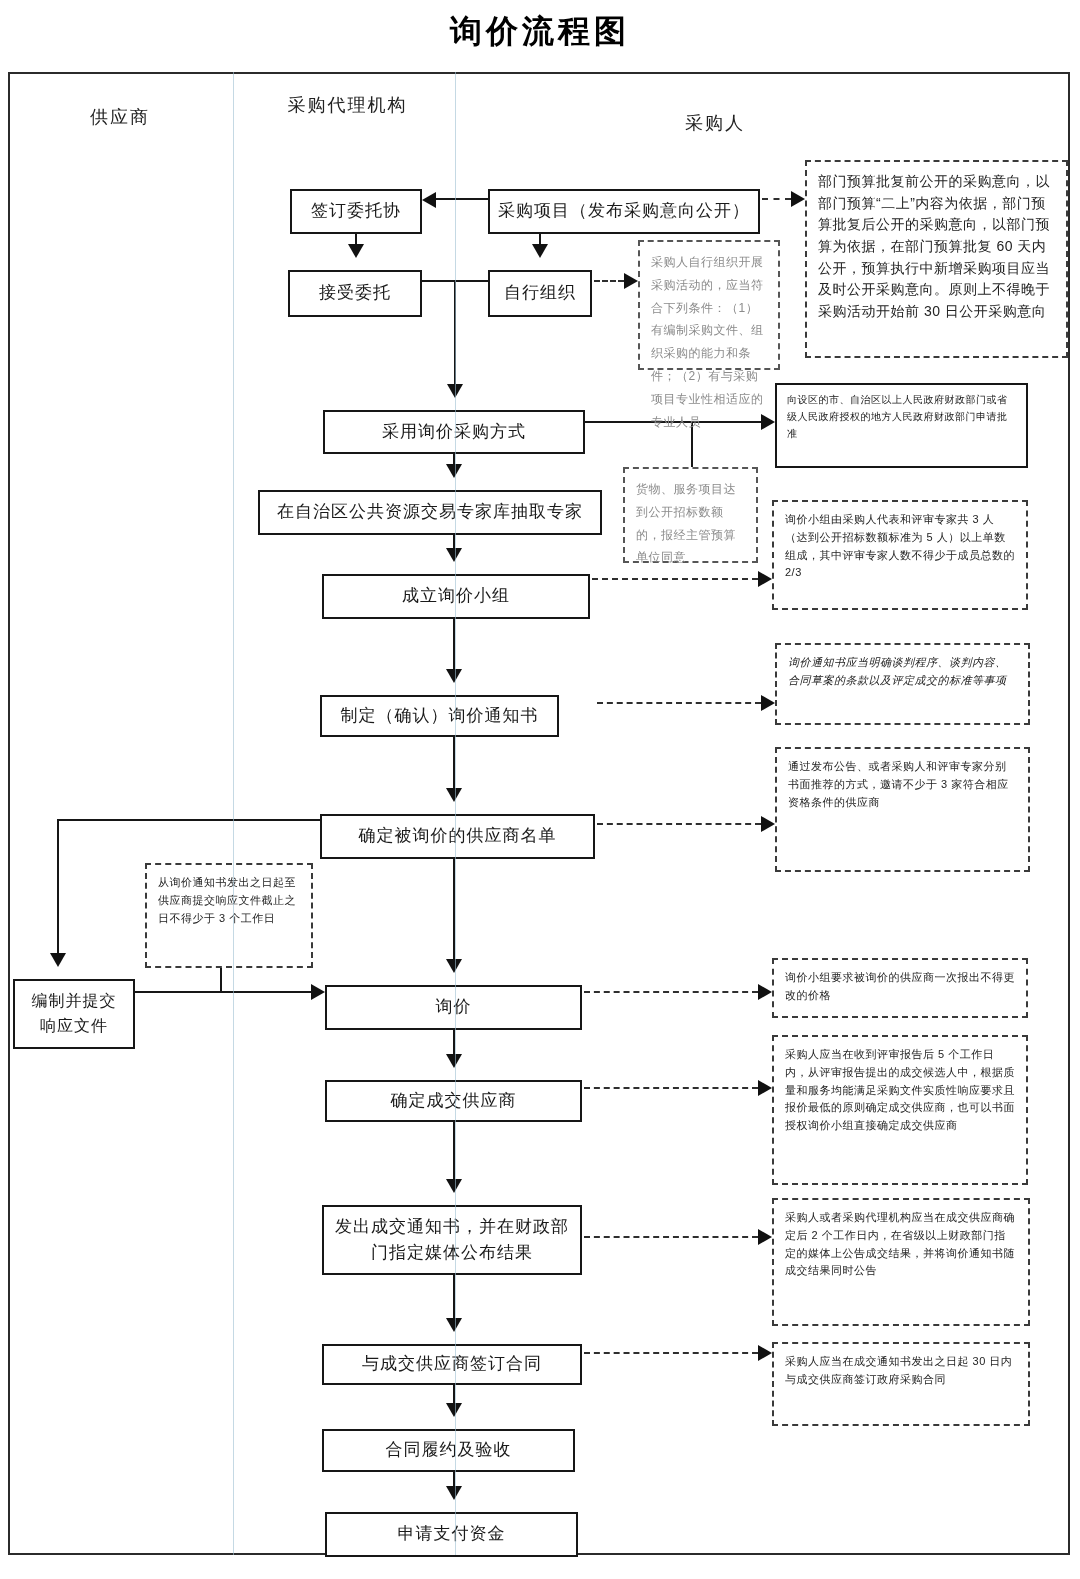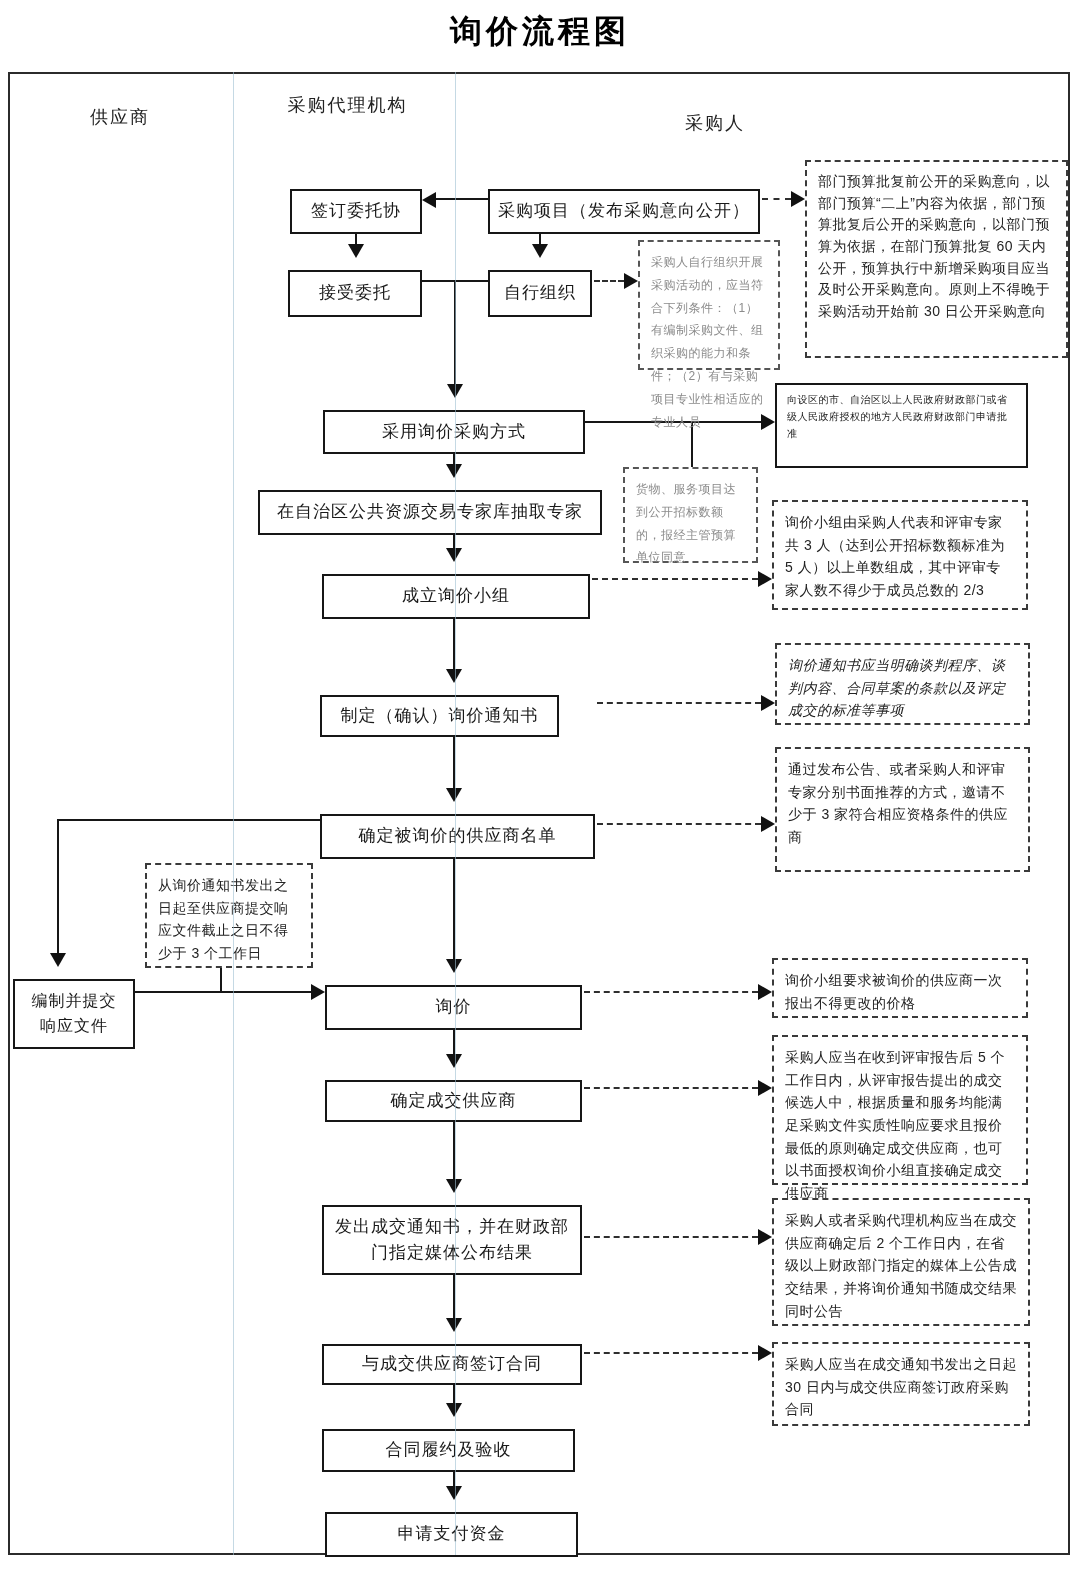--- a/index.html
+++ b/index.html
@@ -11,21 +11,21 @@
          border:2px solid #2b2b2b;box-sizing:border-box;}
   .colline{position:absolute;top:72px;height:1483px;width:1px;background:#9fc0d2;
            opacity:.6;z-index:9;}
   .colhead{position:absolute;text-align:center;font-size:18px;letter-spacing:2px;
            color:#222;z-index:2;line-height:1.9;}
   .node{position:absolute;border:2px solid #161616;background:#fff;display:flex;
         flex-direction:column;align-items:center;justify-content:center;text-align:center;
         font-size:17px;letter-spacing:1px;box-sizing:border-box;z-index:3;line-height:1.55;
         padding:2px 6px;margin-top:12px;}
   .note{position:absolute;border:2px dashed #3a3a3a;background:#fff;box-sizing:border-box;
-        padding:9px 11px;font-size:14px;line-height:1.62;color:#232323;z-index:3;
+        padding:9px 11px;font-size:11px;line-height:1.62;color:#232323;z-index:3;
         letter-spacing:.5px;text-align:left;}
   .note.gray{color:#8b8b8b;font-size:12px;border-color:#565656;line-height:1.9;}
   .note.bignote{font-size:14px;line-height:1.55;}
   .note.solidnote{border-style:solid;border-color:#161616;font-size:10px;line-height:1.7;
                   padding:6px 10px;color:#1a1a1a;}
   .hline,.vline{position:absolute;background:#161616;z-index:2;}
   .hline{height:2px;}
   .vline{width:2px;}
   .dline{position:absolute;border-top:2px dashed #2e2e2e;height:0;z-index:2;}
   .ah{position:absolute;width:0;height:0;z-index:4;}

